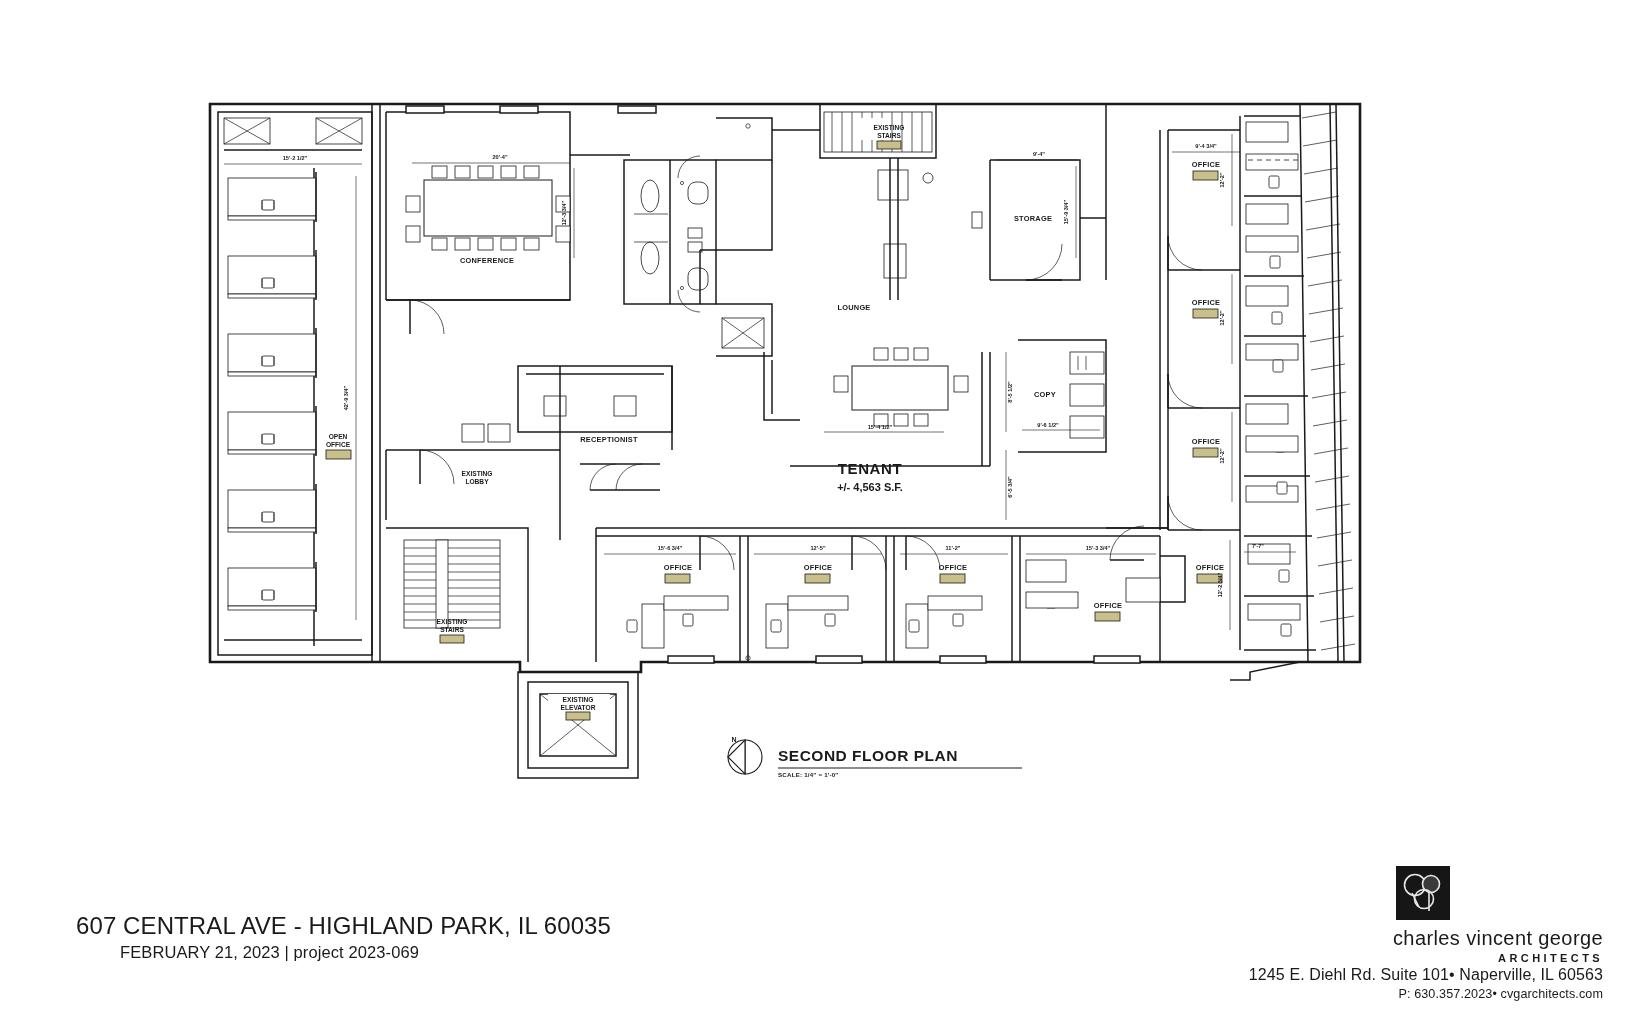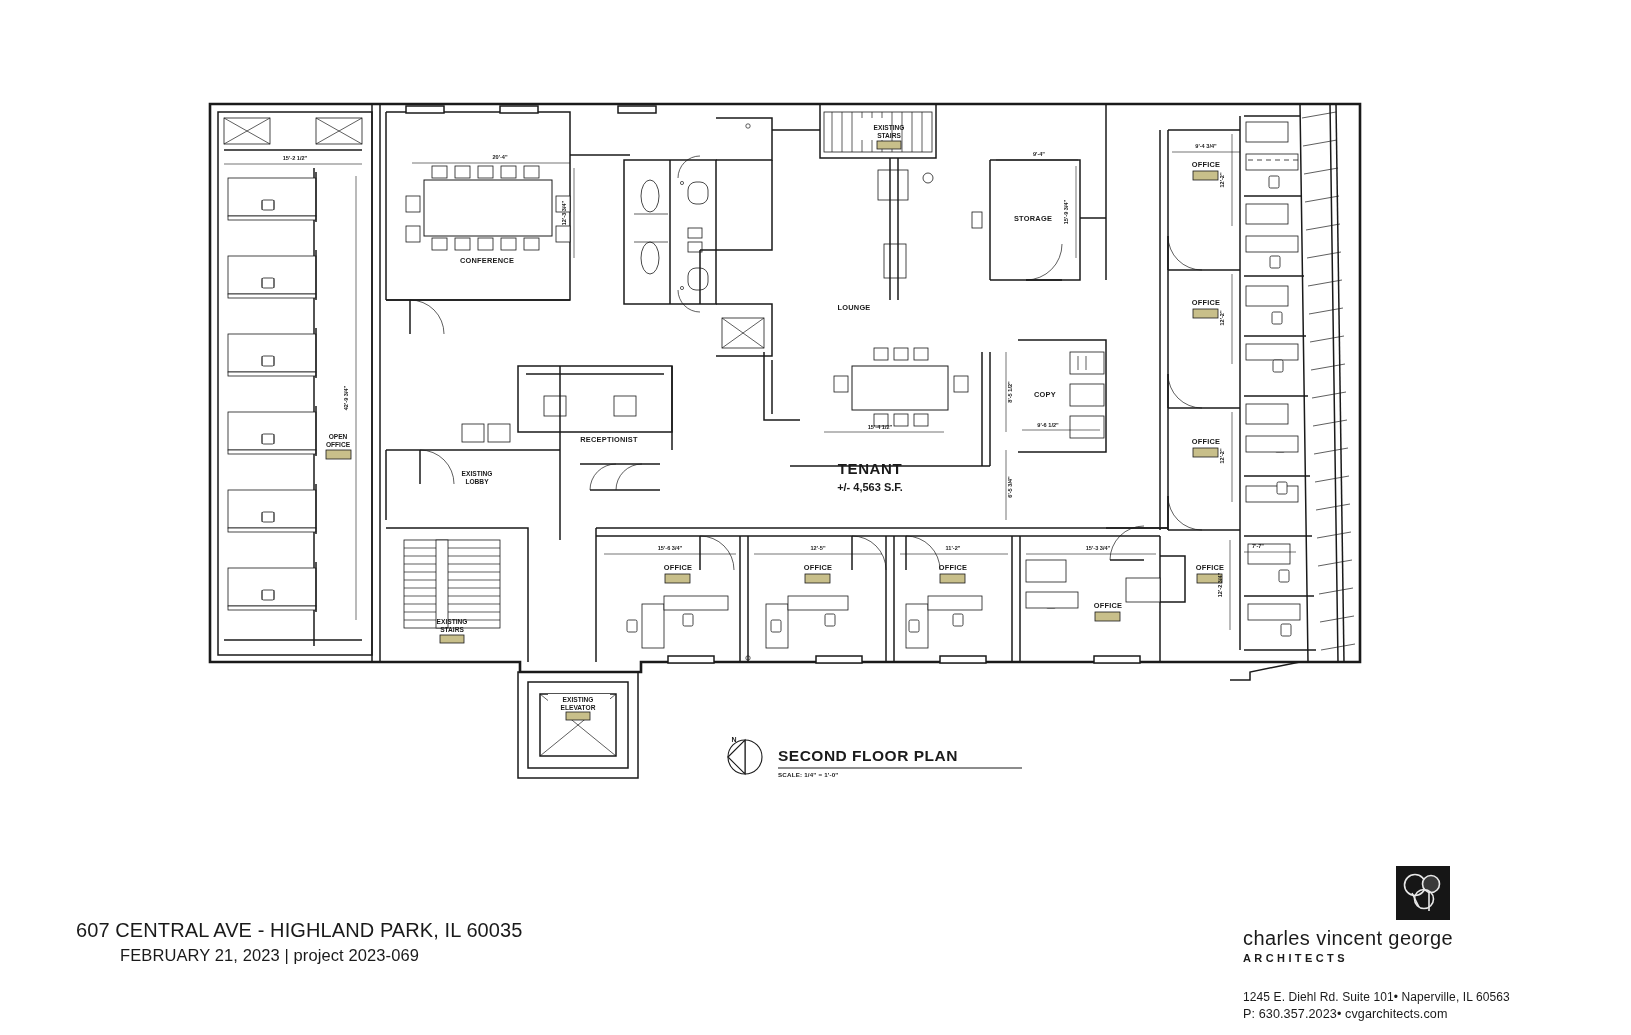--- a/index.html
+++ b/index.html
@@ -30,43 +30,43 @@
     color: #1a1a1a;
   }
   #title-block .proj-title {
     font-size: 25px;
     font-weight: 400;
     letter-spacing: 0.1px;
     line-height: 1.12;
     white-space: nowrap;
   }
   #title-block .proj-address {
-    font-size: 20px;
+    font-size: 24px;
     font-weight: 400;
     letter-spacing: 0.1px;
     line-height: 1.18;
-    margin-top: 7px;
+    margin-top: 0;
     white-space: nowrap;
   }
   #title-block .proj-meta {
     font-size: 16.5px;
     font-weight: 400;
     letter-spacing: 0.1px;
     line-height: 1.2;
     margin-top: 3px;
     white-space: nowrap;
     margin-left: 44px;
   }
 
   
   #architect-block {
     position: absolute;
     right: 28px; top: 866px;
     width: 360px;
-    text-align: left;
+    text-align: right;
     color: #1a1a1a;
   }
   #logo-mark {
     width: 54px; height: 54px;
     margin: 0 auto 7px auto;
     background: #161616;
     position: relative;
   }
   #logo-mark svg { display:block; }
   #architect-block .firm-name {
@@ -76,23 +76,23 @@
     white-space: nowrap;
   }
   #architect-block .firm-sub {
     font-size: 11px;
     letter-spacing: 3.4px;
     font-weight: 700;
     margin-top: 3px;
     white-space: nowrap;
   }
   #architect-block .firm-addr {
-    font-size: 12px;
+    font-size: 16px;
     letter-spacing: 0.1px;
-    margin-top: 25px;
+    margin-top: 0;
     line-height: 1.38;
     white-space: nowrap;
   }
   #architect-block .firm-contact {
     font-size: 12.6px;
     letter-spacing: 0.1px;
     line-height: 1.38;
     white-space: nowrap;
   }
 </style>

